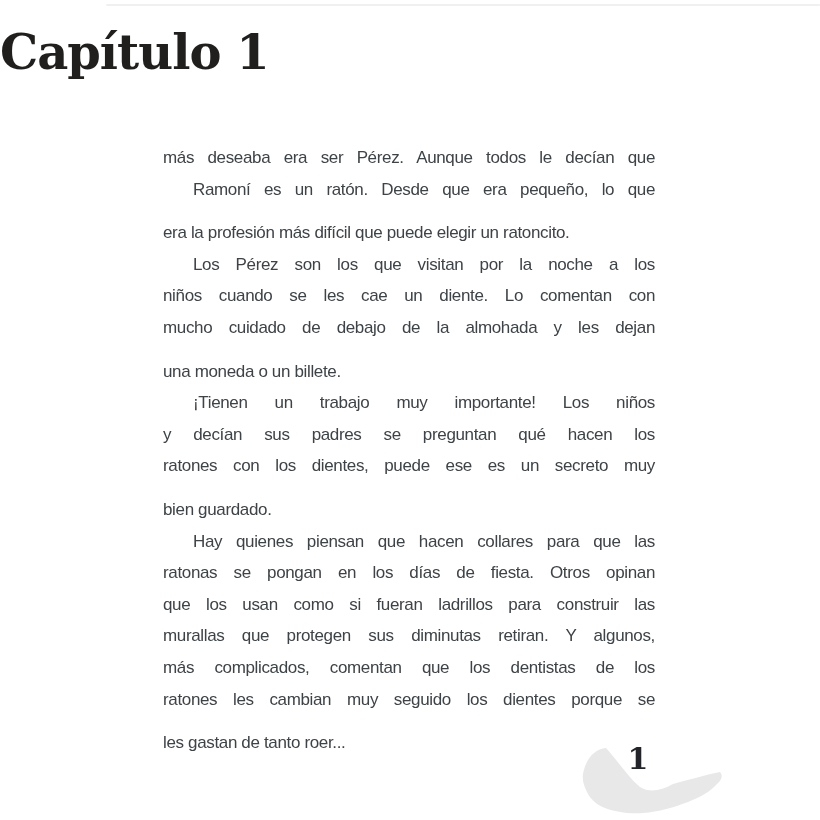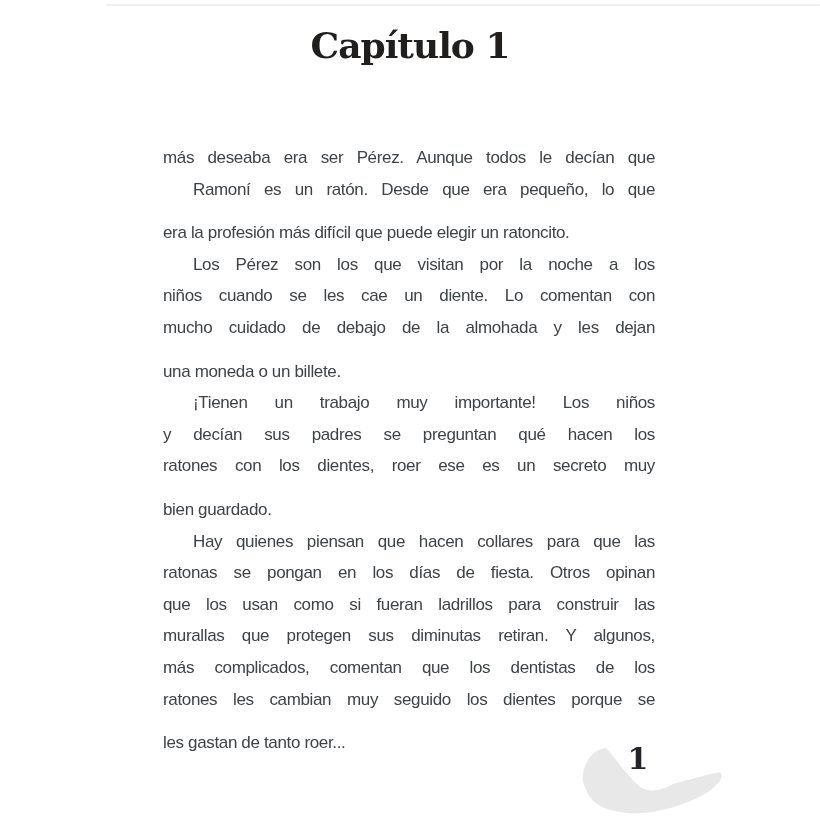--- a/index.html
+++ b/index.html
@@ -19,24 +19,24 @@
     height: 2px;
     background: var(--edge, #f0f0f0);
     border-radius: 2px;
   }
   .title {
     position: absolute;
     top: 24px;
     left: 0;
     width: 100%;
     margin: 0;
-    text-align: center;
+    text-align: left;
     font-family: "DejaVu Serif", serif;
     font-weight: 700;
-    font-size: 36px;
+    font-size: 48px;
     letter-spacing: -1px;
     color: var(--title, #201f1d);
   }
   .text-block {
     position: absolute;
     left: 163px;
     top: 142px;
     width: 492px;
     font-size: 17px;
     letter-spacing: -0.35px;
@@ -90,21 +90,21 @@
       </div>
       <div class="para">
         <div class="line first">Los Pérez son los que visitan por la noche a los</div>
         <div class="line">niños cuando se les cae un diente. Lo comentan con</div>
         <div class="line">mucho cuidado de debajo de la almohada y les dejan</div>
         <div class="line last">una moneda o un billete.</div>
       </div>
       <div class="para">
         <div class="line first">¡Tienen un trabajo muy importante! Los niños</div>
         <div class="line">y decían sus padres se preguntan qué hacen los</div>
-        <div class="line">ratones con los dientes, roer ese es un secreto muy</div>
+        <div class="line">ratones con los dientes, puede ese es un secreto muy</div>
         <div class="line last">bien guardado.</div>
       </div>
       <div class="para">
         <div class="line first">Hay quienes piensan que hacen collares para que las</div>
         <div class="line">ratonas se pongan en los días de fiesta. Otros opinan</div>
         <div class="line">que los usan como si fueran ladrillos para construir las</div>
         <div class="line">murallas que protegen sus diminutas retiran. Y algunos,</div>
         <div class="line">más complicados, comentan que los dentistas de los</div>
         <div class="line">ratones les cambian muy seguido los dientes porque se</div>
         <div class="line last">les gastan de tanto roer...</div>

